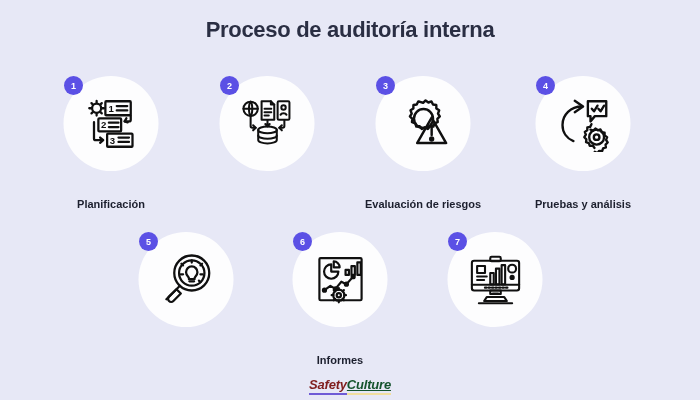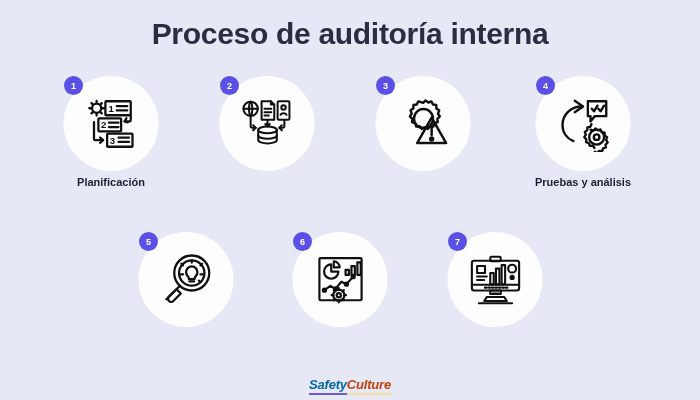--- a/index.html
+++ b/index.html
@@ -19,21 +19,21 @@
     width: 700px;
     height: 400px;
     background: #e7e8f6;
   }
   .title {
     position: absolute;
     top: 17px;
     left: 0;
     width: 700px;
     text-align: center;
-    font-size: 30px;
+    font-size: 22px;
     font-weight: bold;
     color: #2a2e43;
     letter-spacing: -0.3px;
     font-family: "Liberation Sans", sans-serif;
   }
 
   .step {
     position: absolute;
     width: 156px;
   }
@@ -67,21 +67,21 @@
     color: #ffffff;
     font-size: 9px;
     font-weight: bold;
     display: flex;
     align-items: center;
     justify-content: center;
     font-family: "Liberation Sans", sans-serif;
     z-index: 3;
   }
   .step-label {
-    margin-top: 2px;
+    margin-top: 24px;
     text-align: center;
     font-size: 11px;
     font-weight: bold;
     color: #1c1f2e;
     line-height: 1.35;
     font-family: "Liberation Sans", sans-serif;
     white-space: pre-line;
   }
   .icon-svg {
     display: block;
@@ -103,28 +103,29 @@
     bottom: 8px;
     width: 700px;
     text-align: center;
     font-size: 13px;
     font-weight: bold;
     font-style: italic;
     font-family: "Liberation Sans", sans-serif;
     letter-spacing: -0.2px;
   }
   .logo .safety {
-    color: #0369a1;
+    color: #7f1d1d;
     border-bottom: 2px solid #6f5bd6;
     padding-bottom: 1px;
   }
   .logo .culture {
-    color: #c2410c;
+    color: #14532d;
     border-bottom: 2px solid #f2dfa0;
     padding-bottom: 1px;
+    text-decoration: underline;
   }
 </style>
 </head>
 <body>
 
 <div id="page">
 
   <div class="title">Proceso de auditoría interna</div>
 
   <div class="step" id="step-1">
@@ -185,20 +186,21 @@
         <svg class="icon-svg" width="58" height="58" viewBox="0 0 64 64" fill="none" stroke="#101010" stroke-width="2.7" stroke-linecap="round" stroke-linejoin="round">
           <path d="M28 7.5l3.6 1.1 2.7-2.6 3.1 2.3 3.4-1.2 1.7 3.4 3.6.6.1 3.8 3.1 2-1.3 3.6 2 3.2-2.7 2.7.4 3.6-3.6 1.2-1.2 3.6-3.7-.3-2.4 2.9-3.3-1.7-3.3 1.7-2.4-2.9-3.7.3-1.2-3.6-3.6-1.2.4-3.6-2.7-2.7 2-3.2-1.3-3.6 3.1-2 .1-3.8 3.6-.6 1.7-3.4z"></path>
           <circle cx="32" cy="26" r="10.5"></circle>
           <path d="M41 25l16 28H25z"></path>
           <path d="M41 33v11"></path>
           <circle cx="41" cy="48.5" r="1.6" fill="#101010"></circle>
         </svg>
       </div>
       <div class="badge">3</div>
     </div>
+    <div class="step-label">Evaluación de riesgos</div>
   </div>
 
   <div class="step" id="step-4">
     <div class="circle-wrap">
       <div class="circle">
         <svg class="icon-svg" width="56" height="56" viewBox="0 0 64 64" fill="none" stroke="#101010" stroke-width="2.7" stroke-linecap="round" stroke-linejoin="round">
           <path d="M30 12C17.5 12 8 21.5 8 33c0 8.5 5 15.5 12.5 18.5"></path>
           <path d="M22 5.5L31.5 12 22 18.5"></path>
           <path d="M37 6h21v17H45l-5 6v-6h-3z"></path>
           <path d="M41.5 14.5l2.5 3 4-6.5"></path>
@@ -246,20 +248,21 @@
           <circle cx="26" cy="42.5" r="1.8" fill="#101010"></circle>
           <circle cx="39" cy="37" r="1.8" fill="#101010"></circle>
           <circle cx="47" cy="28" r="1.8" fill="#101010"></circle>
           <circle cx="30" cy="50" r="6.6"></circle>
           <circle cx="30" cy="50" r="2.5"></circle>
           <path d="M30 41.5v2.1M30 56.4v2.1M38.5 50h-2.1M23.6 50h-2.1M36 44l-1.5 1.5M25.5 54.5L24 56M36 56l-1.5-1.5M25.5 45.5L24 44"></path>
         </svg>
       </div>
       <div class="badge">6</div>
     </div>
+    <div class="step-label">Informes</div>
   </div>
 
   <div class="step" id="step-7">
     <div class="circle-wrap">
       <div class="circle">
         <svg class="icon-svg" width="56" height="56" viewBox="0 0 64 64" fill="none" stroke="#101010" stroke-width="2.4" stroke-linecap="round" stroke-linejoin="round">
           <rect x="5" y="10" width="54" height="34" rx="2.5"></rect>
           <path d="M5 37.5h54"></path>
           <rect x="26" y="5.5" width="12" height="5" rx="1.5"></rect>
           <rect x="11" y="16" width="9" height="8"></rect>

